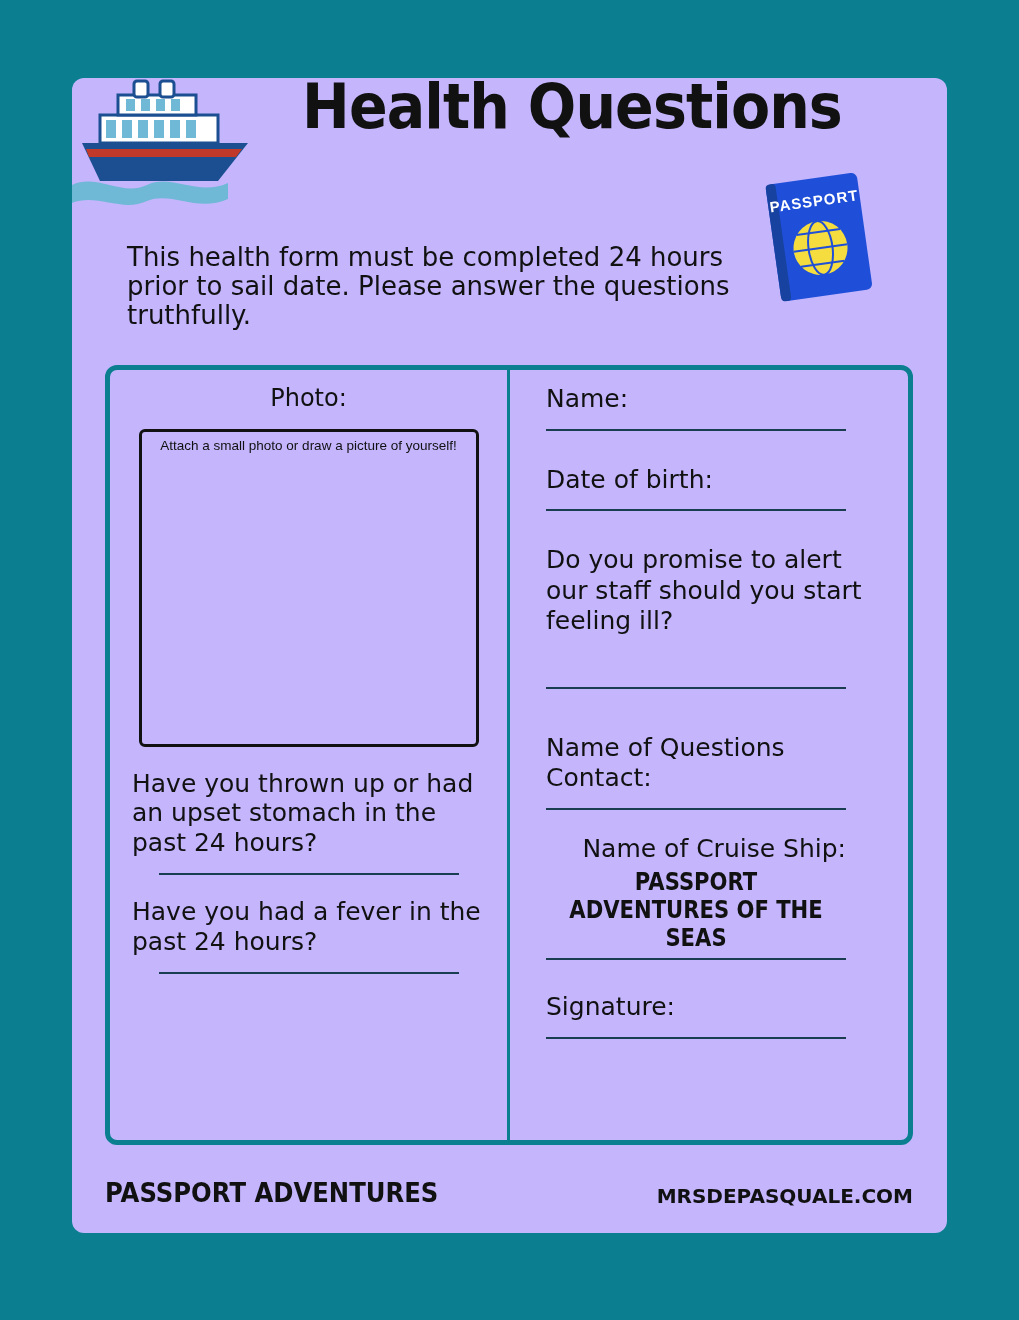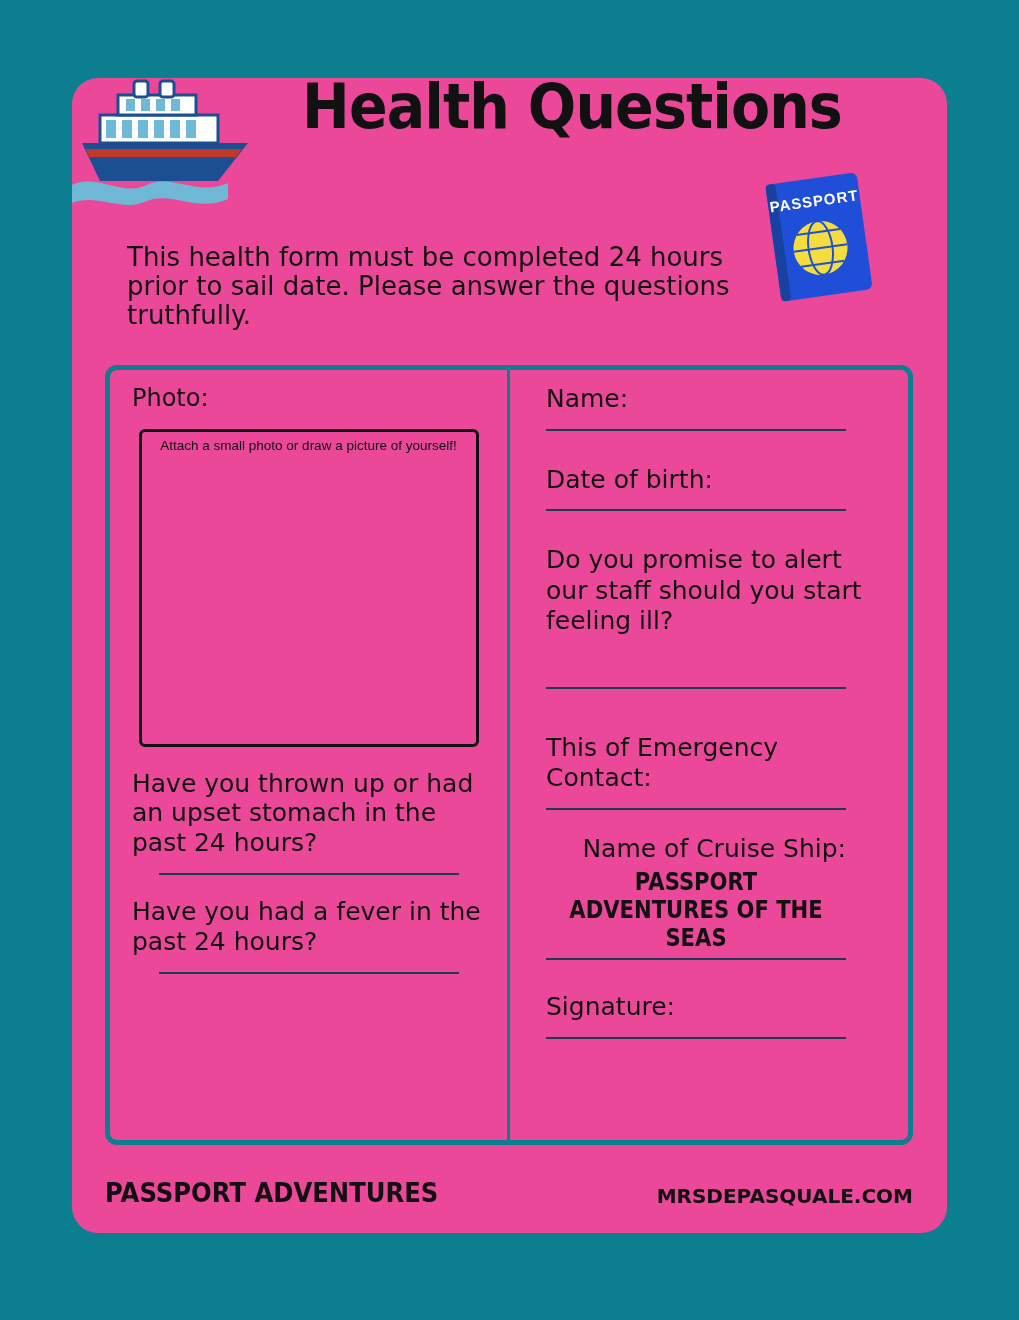--- a/index.html
+++ b/index.html
@@ -12,22 +12,22 @@
     background: #0b7f8f;
     font-family: "Liberation Sans", sans-serif;
     overflow: hidden;
   }
   .page {
     position: absolute;
     left: 72px;
     top: 78px;
     width: 875px;
     height: 1155px;
-    background: #ec4899;
-    border-radius: 26px;
+    background: #c4b5fd;
+    border-radius: 12px;
   }
 
   
   .header {
     position: relative;
     height: 120px;
   }
   .title {
     position: absolute;
     left: 190px;
@@ -92,21 +92,21 @@
     box-sizing: border-box;
     padding: 14px 40px 0 36px;
   }
 
   .lbl {
     font-family: "DejaVu Sans", sans-serif;
     font-size: 24px;
     color: #111111;
     line-height: 1.2;
   }
-  .lbl.center { text-align: left; }
+  .lbl.center { text-align: center; }
 
   .photo-frame {
     margin: 16px auto 0 auto;
     width: 340px;
     height: 318px;
     border: 3px solid #111111;
     border-radius: 6px;
     box-sizing: border-box;
     padding: 6px 4px;
   }
@@ -244,21 +244,21 @@
     <div class="col-right">
       <div class="r-lbl">Name:</div>
       <div class="r-rule"></div>
 
       <div class="r-lbl" style="margin-top:34px">Date of birth:</div>
       <div class="r-rule"></div>
 
       <div class="r-lbl" style="margin-top:34px">Do you promise to alert our staff should you start feeling ill?</div>
       <div class="r-rule" style="margin-top:50px"></div>
 
-      <div class="r-lbl" style="margin-top:44px">This of Emergency Contact:</div>
+      <div class="r-lbl" style="margin-top:44px">Name of Questions Contact:</div>
       <div class="r-rule"></div>
 
       <div class="r-lbl" style="margin-top:24px; text-align:right; width:300px;">Name of Cruise Ship:</div>
       <div class="ship-name" style="width:300px">PASSPORT ADVENTURES OF THE SEAS</div>
       <div class="r-rule" style="margin-top:6px"></div>
 
       <div class="r-lbl" style="margin-top:32px">Signature:</div>
       <div class="r-rule"></div>
     </div>
   </div>

